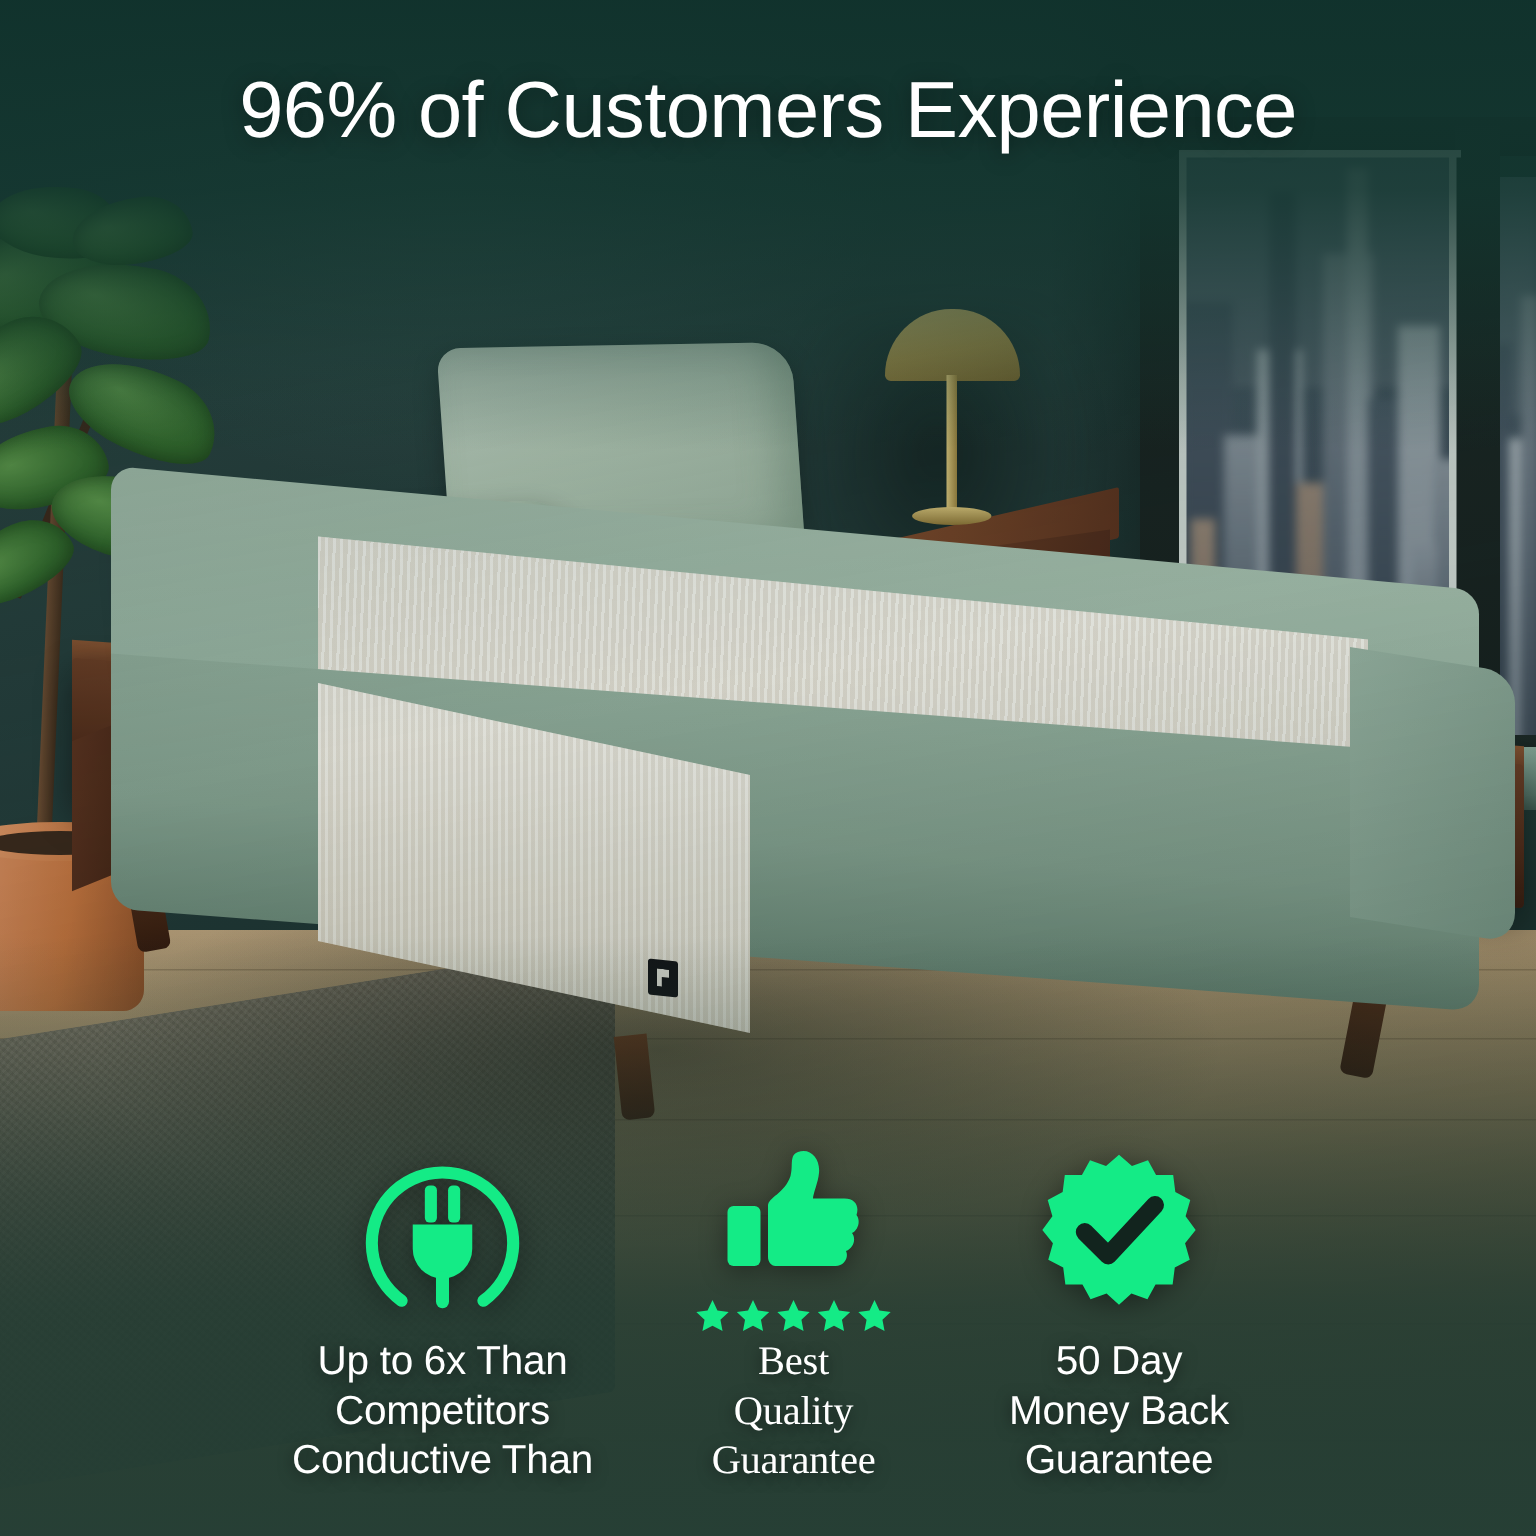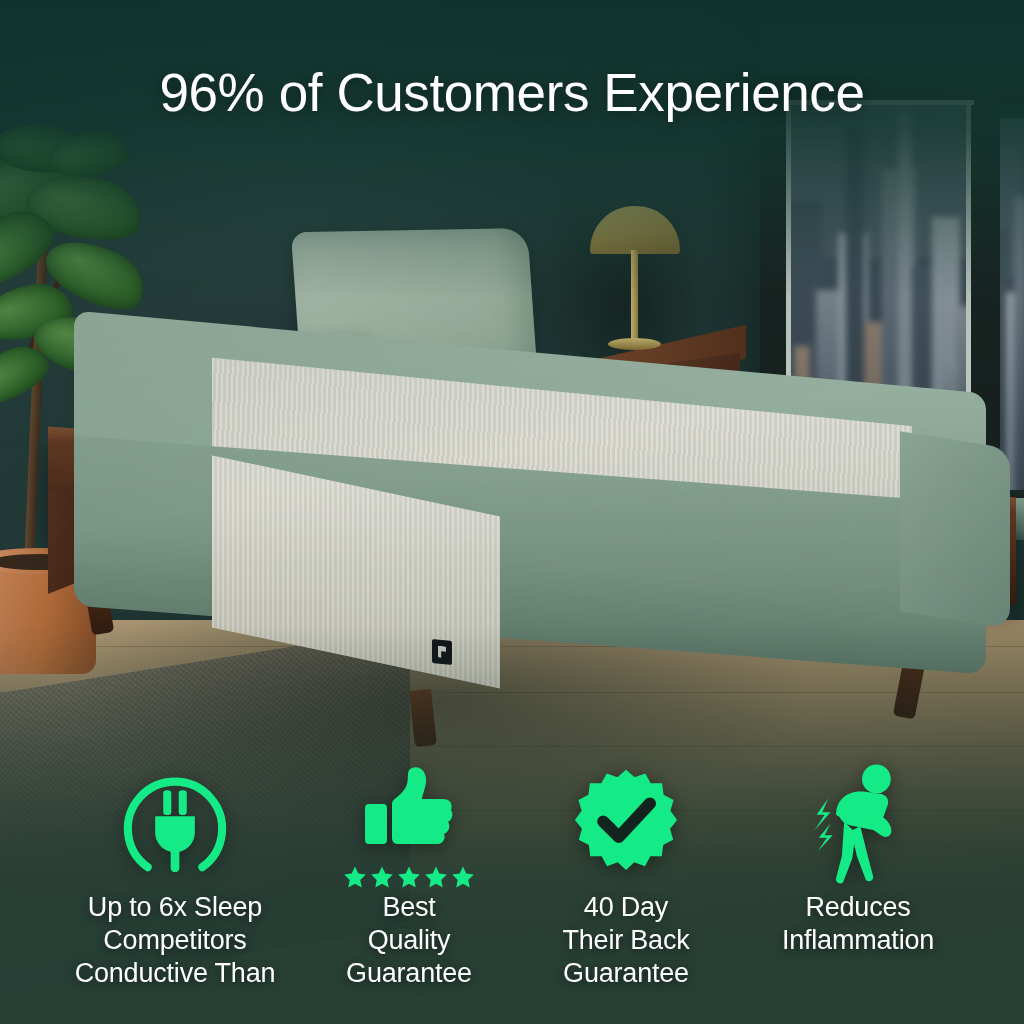--- a/index.html
+++ b/index.html
@@ -269,21 +269,21 @@
     background:linear-gradient(0deg, rgba(38,64,54,.93) 0%, rgba(36,62,52,.80) 38%, rgba(34,60,50,.30) 72%, rgba(34,60,50,0) 100%);
   }
   .tone-green {
     position:absolute; inset:0;
     background:linear-gradient(170deg, rgba(20,58,50,.30), rgba(26,62,52,.10) 45%, rgba(30,64,52,.34));
     mix-blend-mode:multiply;
   }
 
   
   .headline {
-    position:absolute; left:0; top:64px; width:1024px;
+    position:absolute; left:0; top:45px; width:1024px;
     text-align:center; z-index:20;
     padding:0 46px;
   }
   .hl1 {
     display:block;
     color:#ffffff;
     font-size:53px; line-height:58px;
     font-weight:400; letter-spacing:-.4px;
     text-shadow:0 2px 14px rgba(0,0,0,.42);
   }
@@ -300,21 +300,21 @@
     position:absolute; left:0; bottom:34px; width:1024px;
     display:flex; align-items:flex-start; justify-content:center;
     z-index:25;
   }
   .feature {
     flex:0 0 auto;
     display:flex; flex-direction:column; align-items:center;
     text-align:center;
   }
   .feature.f1 { width:258px; }
-  .feature.f2 { width:210px; }
+  .feature.f2 { width:210px;font-family:Liberation Serif, serif; }
   .feature.f3 { width:224px; }
   .feature.f4 { width:240px; }
 
   .icon-box {
     height:132px; width:100%;
     display:flex; align-items:center; justify-content:center;
   }
   .icon-svg { display:block; filter:drop-shadow(0 3px 9px rgba(0,0,0,.40)); }
 
   .f-label {
@@ -445,21 +445,21 @@
     <div class="feature f1">
       <div class="icon-box">
         <svg class="icon-svg" width="124" height="124" viewBox="0 0 100 100">
           <path d="M28 84 A38 38 0 1 1 72 84" fill="none" stroke="#14EB86" stroke-width="6.5" stroke-linecap="round"></path>
           <rect x="40.5" y="22" width="6.5" height="20" rx="2.6" fill="#14EB86"></rect>
           <rect x="53" y="22" width="6.5" height="20" rx="2.6" fill="#14EB86"></rect>
           <path d="M34 43 H66 V56 A16 16 0 0 1 34 56 Z" fill="#14EB86"></path>
           <rect x="46.5" y="68" width="7" height="20" rx="3.4" fill="#14EB86"></rect>
         </svg>
       </div>
-      <div class="f-label">Up to 6x Sleep</div>
+      <div class="f-label">Up to 6x Than</div>
       <div class="f-label">Competitors</div>
       <div class="f-label">Conductive Than</div>
     </div>
 
     <div class="feature f2">
       <div class="icon-box" style="flex-direction:column; height:132px; justify-content:flex-end; gap:5px;">
         <svg class="icon-svg" width="100" height="92" viewBox="0 0 100 92">
           <rect x="6" y="38" width="22" height="40" rx="4" fill="#14EB86"></rect>
           <path d="M33 38 C33 32 44 30 48 18 C50 11 47 4 53 2 C61 -1 68 6 67 16
                    C66.5 22 63 30 63 33 L84 33 C91 33 94 38 92 44
@@ -497,38 +497,21 @@
                      L57.2 10.3 L66.1 7.1 L70.6 15.3 L80.1 15.3 L81.3 24.7 L89.6 29.1
                      L87.0 38.2 L92.6 45.8 L86.7 53.2 L89.3 62.3 L81.0 66.7 L79.8 76.1
                      L70.3 76.1 L65.8 84.3 L56.9 81.1 L50 87.4 L43.1 81.1 L34.2 84.3
                      L29.7 76.1 L20.2 76.1 L19.0 66.7 L10.7 62.3 L13.3 53.2 L7.4 45.8
                      L13.0 38.2 L10.4 29.1 L18.7 24.7 L19.9 15.3 L29.4 15.3 L33.9 7.1
                      L42.8 10.3 Z"></path>
           </g>
           <path d="M31 47 L44 60 L70 32" fill="none" stroke="#12241E" stroke-width="10" stroke-linecap="round" stroke-linejoin="round"></path>
         </svg>
       </div>
-      <div class="f-label">40 Day</div>
-      <div class="f-label">Their Back</div>
+      <div class="f-label">50 Day</div>
+      <div class="f-label">Money Back</div>
       <div class="f-label">Guarantee</div>
     </div>
 
-    <div class="feature f4">
-      <div class="icon-box">
-        <svg class="icon-svg" width="116" height="122" viewBox="0 0 100 106">
-          <circle cx="66" cy="13" r="12.5" fill="#14EB86"></circle>
-          <path d="M31 44 C31 30 42 23 55 24 L70 26 C75 27 77 31 76 35
-                   L70 52 C69 56 65 58 61 57 L47 54
-                   C40 53 36 50 34 46 Z" fill="#14EB86"></path>
-          <path d="M68 44 C74 47 79 52 79 58 C79 63 74 65 70 62 L60 55 Z" fill="#14EB86"></path>
-          <path d="M38 50 L36 80 L31 99 C30 103 34 105 37 103 L45 82 L48 60 Z" fill="#14EB86"></path>
-          <path d="M52 54 L58 78 L63 97 C64 101 60 103 57 101 L49 80 L44 58 Z" fill="#14EB86"></path>
-          <path d="M24 30 L14 44 L21 44 L12 58 L26 42 L19 42 Z" fill="#14EB86"></path>
-          <path d="M26 52 L16 64 L23 64 L15 76 L28 62 L21 62 Z" fill="#14EB86"></path>
-        </svg>
-      </div>
-      <div class="f-label">Reduces</div>
-      <div class="f-label">Inflammation</div>
-    </div>
 
   </div>
 
 </div>
 
 </body></html>

